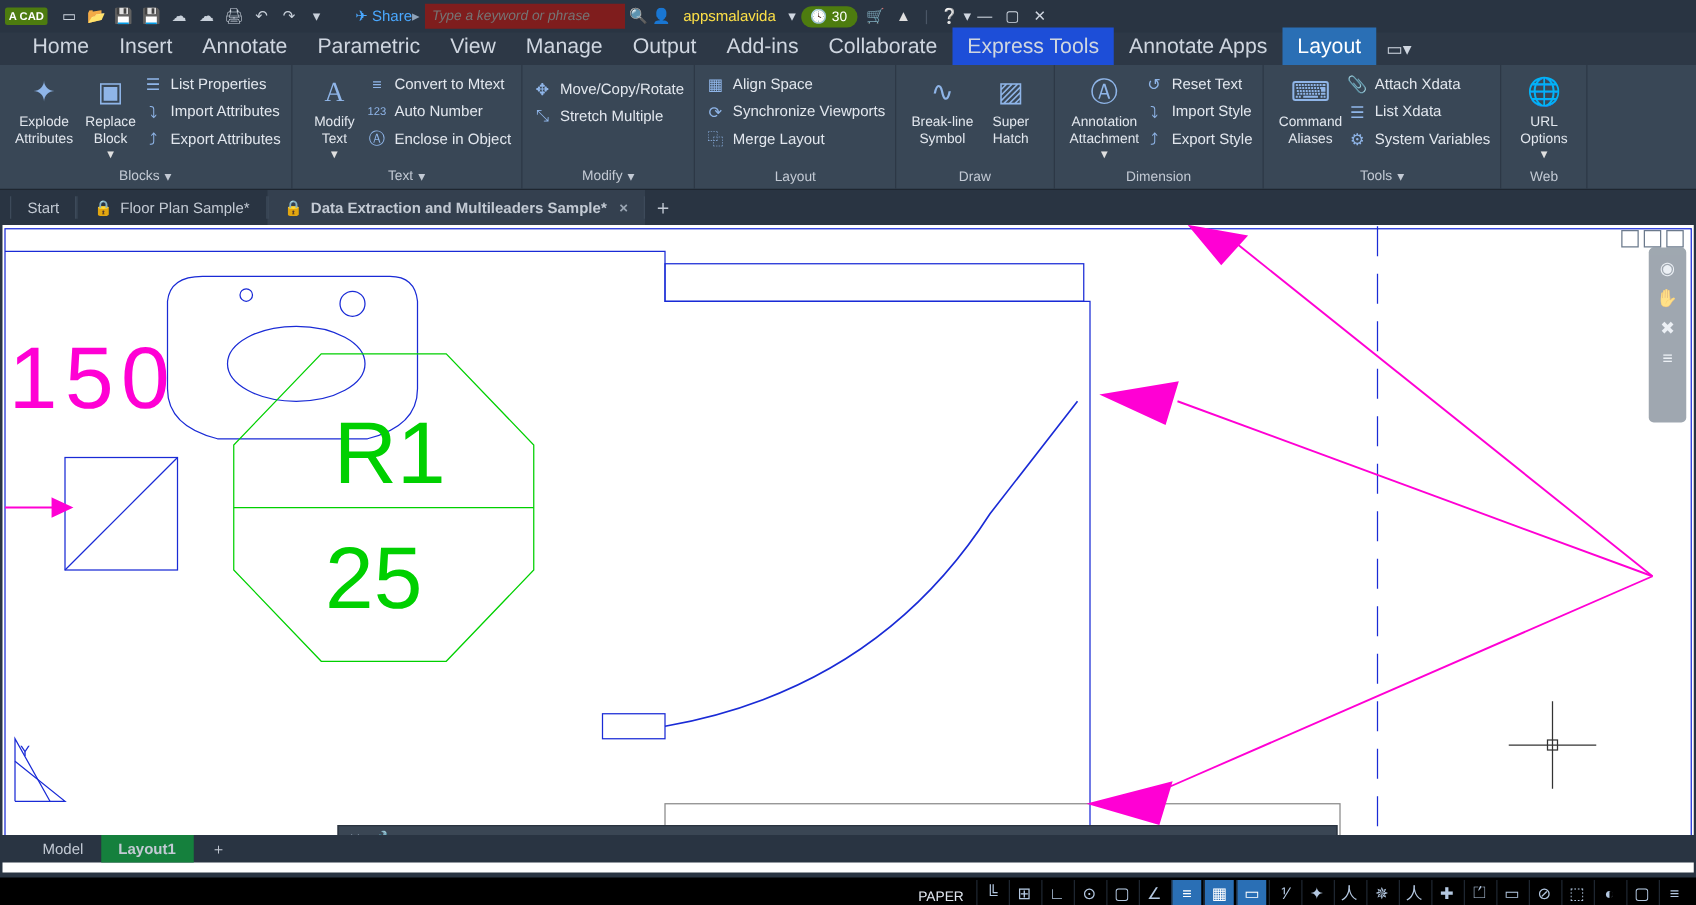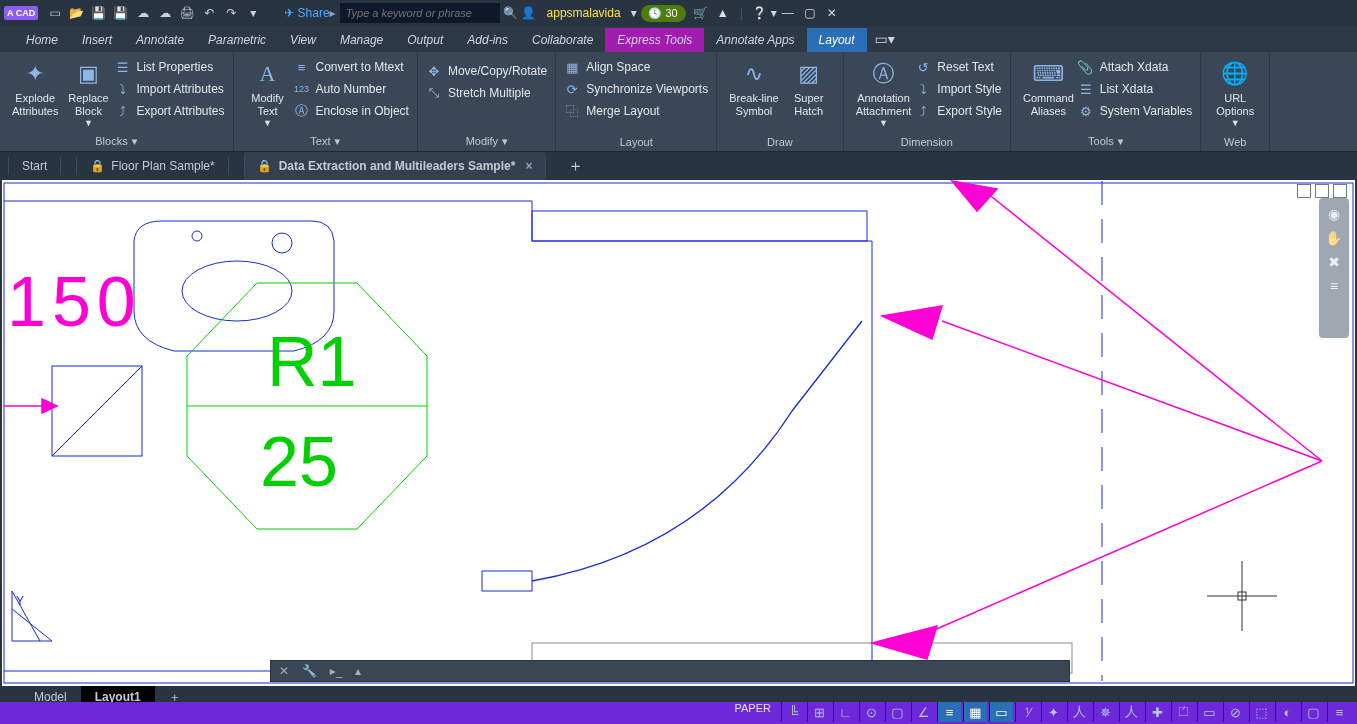--- a/index.html
+++ b/index.html
@@ -1,65 +1,65 @@
 <!DOCTYPE html>
 <html><head>
 <meta charset="utf-8">
 <style>
 * { margin:0; padding:0; box-sizing:border-box; font-family:"Segoe UI",Arial,sans-serif; }
 body { width:1357px; height:724px; background:#293442; overflow:hidden; color:#e0e0e0; font-size:12px; position:relative; }
 .row { display:flex; align-items:center; }
 
 #titlebar { height:26px; background:#293442; padding:0 4px; }
-#titlebar .logo { background:#8b5cf6; color:#fff; font-weight:700; font-size:9px; padding:2px 3px; border-radius:2px; margin-right:6px;}
+#titlebar .logo { background:#4d7c0f; color:#fff; font-weight:700; font-size:9px; padding:2px 3px; border-radius:2px; margin-right:6px;}
 #titlebar .qat span,#titlebar .right span { width:20px; height:20px; display:flex; align-items:center; justify-content:center; margin:0 1px; color:#c8d0da; }
 #titlebar .share { color:#4aa8ff; margin-left:20px; font-size:12px;}
 #titlebar .title { flex:1; text-align:center; color:#d8dee6; font-size:12px;}
-#titlebar .search { background:#0f172a; width:160px; height:20px; border:none; color:#aaa; padding:0 6px; font-size:11px; font-style:italic;}
+#titlebar .search { background:#7f1d1d; width:160px; height:20px; border:none; color:#aaa; padding:0 6px; font-size:11px; font-style:italic;}
 #titlebar .user { color:#fde047; margin:0 10px; font-size:12px;}
 #titlebar .badge { background:#4d7c0f; color:#fff; border-radius:10px; padding:2px 8px; font-size:11px; margin:0 4px;}
 #titlebar .winbtn { width:22px;text-align:center;color:#cfd6e0;}
 
 #menutabs { height:26px; background:#2d3846; display:flex; align-items:flex-end; padding-left:14px;}
-#menutabs .mt { padding:5px 12px; color:#cfd6e0; font-size:12px; cursor:default;font-style:italic;}
-#menutabs .mt.on-dark { background:#a21caf; }
+#menutabs .mt { padding:5px 12px; color:#cfd6e0; font-size:17px; cursor:default;}
+#menutabs .mt.on-dark { background:#1d4ed8; }
 #menutabs .mt.on-blue { background:#2a6fb5; color:#fff;}
 #menutabs .small{ padding:5px 8px; font-size:14px;color:#cfd6e0;}
 
 #ribbon { height:100px; background:#394756; display:flex; border-bottom:1px solid #1e2630;}
 .panel { border-right:1px solid #2d3846; padding:4px 8px 0 8px; display:flex; flex-direction:column; position:relative;}
 .panel .body { flex:1; display:flex; }
 .panel .lbl { text-align:center; font-size:11px; color:#c3cad4; padding:3px 0; display:flex; justify-content:center; gap:4px;}
 .big { display:flex; flex-direction:column; align-items:center; justify-content:flex-start; padding:2px 4px 0 4px; min-width:52px;}
 .big .ic { width:32px; height:32px; display:flex; align-items:center; justify-content:center; font-size:22px; color:#8fb5e8;}
 .big .tx { font-size:11px; color:#e2e7ee; text-align:center; line-height:13px; margin-top:2px;}
 .col { display:flex; flex-direction:column; justify-content:flex-start; gap:4px; padding-top:2px;}
 .rowb { display:flex; align-items:center; gap:6px; font-size:12px; color:#e2e7ee; padding:1px 0; white-space:nowrap;}
 .rowb .ri { width:16px; height:16px; display:flex; align-items:center;justify-content:center; color:#8fb5e8; font-size:13px;}
 
-#doctabs { height:28px; background:#293442; display:flex; align-items:center; padding-left:8px; gap:15px;}
+#doctabs { height:28px; background:#293442; display:flex; align-items:center; padding-left:8px; gap:0;}
 .dtab { padding:0 14px; height:28px; display:flex; align-items:center; gap:6px; color:#c3cad4; font-size:12px; background:#293442; position:relative;}
 .dtab::before,.dtab::after{content:"";position:absolute;top:5px;bottom:5px;width:1px;background:#3d4a5a;}
 .dtab::before{left:0}.dtab::after{right:0}
 .dtab.active { background:#34404f; font-weight:600;}
 .dtab .x{ color:#9aa5b3; margin-left:4px;}
 .addtab{ width:28px; text-align:center;color:#c3cad4;font-size:16px;}
 
 #canvas { position:absolute; left:2px; right:2px; top:180px; bottom:26px; background:#fff;}
 #canvas svg { width:100%; height:100%; }
 #cmdline { position:absolute; left:270px; bottom:42px; height:22px; width:800px; background:#3a4654; display:flex; align-items:center; border:1px solid #2a333f; }
 #cmdline .ci{ width:26px; text-align:center; color:#9fb0c3; font-size:12px;}
 #cmdline input{ flex:1; background:#4a5666; border:none; height:20px; color:#aab6c5; font-family:"Consolas",monospace; font-style:italic; padding:0 8px; font-size:12px;}
 #cmdline .ar{ width:18px;color:#9fb0c3;text-align:center;}
 
-#laytabs { position:absolute; left:0; right:0; bottom:16px; height:22px; background:#293442; display:flex; align-items:center; padding-left:20px;}
+#laytabs { position:absolute; left:0; right:0; bottom:34px; height:22px; background:#293442; display:flex; align-items:center; padding-left:20px;}
 #laytabs .lt{ padding:0 14px; height:22px; line-height:22px; font-size:12px; color:#c3cad4;}
-#laytabs .lt.active{ background:#000000; font-weight:600;}
-
-#status { position:absolute; left:0; right:0; bottom:0; height:22px; background:#6d28d9; display:flex; align-items:flex-start; justify-content:flex-end; padding:0 6px; gap:2px;margin-top:20px;}
+#laytabs .lt.active{ background:#15803d; font-weight:600;}
+
+#status { position:absolute; left:0; right:0; bottom:0; height:22px; background:#000000; display:flex; align-items:flex-end; justify-content:flex-end; padding:0 6px; gap:2px;margin-top:20px;}
 #status .sb{ width:24px; height:20px; display:flex; align-items:center; justify-content:center; color:#b3c7e0; font-size:13px; border-left:1px solid #1e2630;}
 #status .paper{ font-size:11px; color:#e0e6ef; padding:0 8px;}
 #status .sb.on{ background:#2a6fb5; color:#fff;}
 .navcube{ position:absolute; right:8px; top:198px; width:30px; height:140px; background:#516070; border-radius:4px; opacity:.55; display:flex; flex-direction:column; align-items:center; gap:8px; padding-top:8px;}
 .navcube span{ color:#dde4ee; font-size:14px;}
 .wctl{ position:absolute; right:10px; top:184px; display:flex; gap:4px;}
 .wctl span{ width:14px;height:14px; border:1px solid #6b7a8c; display:block;}
 </style>
 </head>
 <body>

